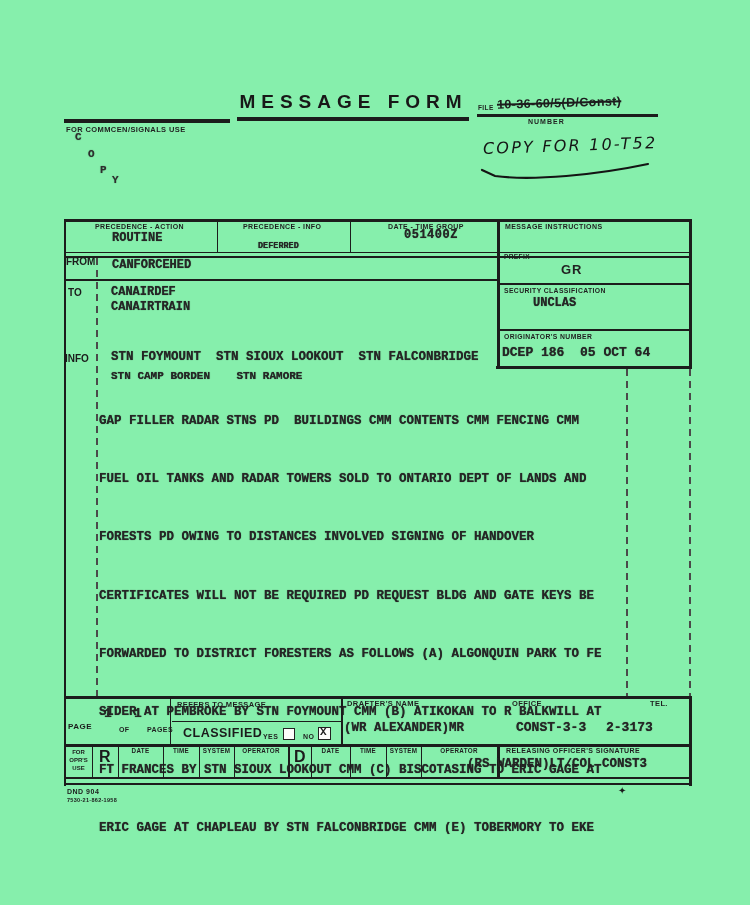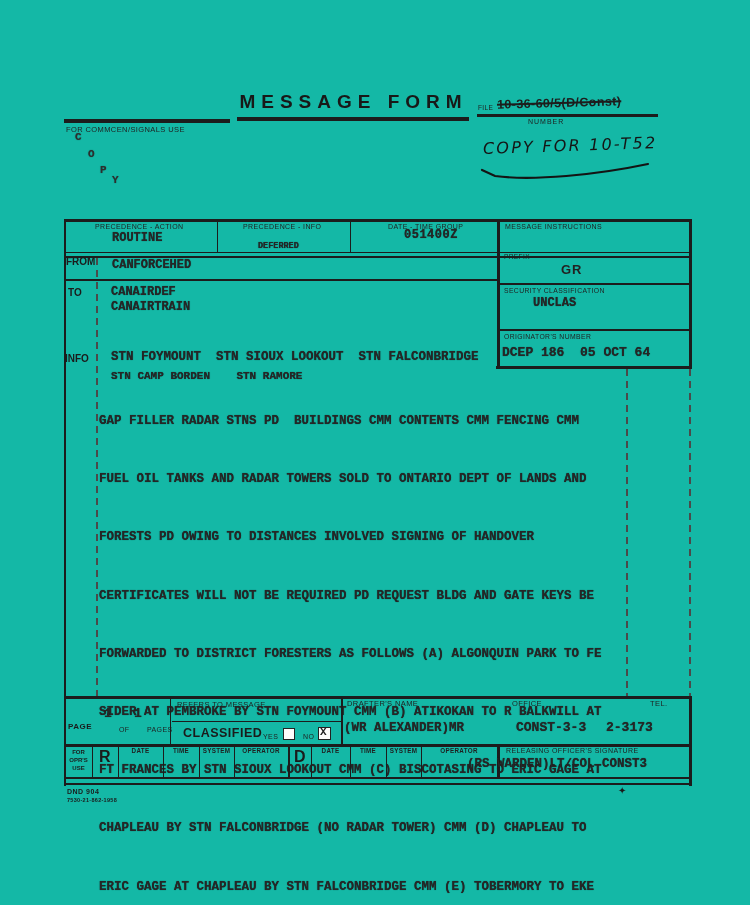--- a/index.html
+++ b/index.html
@@ -1,18 +1,18 @@
 <!DOCTYPE html>
 <html><head>
 <meta charset="utf-8">
 <style>
   html,body{margin:0;padding:0;background:#d8d8d8;}
-  #page{position:relative;width:750px;height:905px;background:#14b8a6;overflow:hidden;
+  #page{position:relative;width:750px;height:905px;background:#86efac;overflow:hidden;
         font-family:"Liberation Sans",sans-serif;color:#1b1b1b;}
-  .lbl{position:absolute;font-weight:normal;font-size:7px;letter-spacing:.4px;color:#1f1f1f;white-space:nowrap;}
+  .lbl{position:absolute;font-weight:bold;font-size:7px;letter-spacing:.4px;color:#1f1f1f;white-space:nowrap;}
   .typed{position:absolute;font-family:"Liberation Mono","DejaVu Sans Mono",monospace;font-weight:bold;
          color:#262626;white-space:pre;text-shadow:0 0 .8px rgba(10,10,10,.8);}
   .hl,.vl{position:absolute;background:#1c1c1c;}
   .dash{position:absolute;width:1.6px;
         background-image:repeating-linear-gradient(to bottom,#4a4a4a 0 7px,transparent 7px 12px);}
   .box{position:absolute;border:1.6px solid #222;background:#fdfdfb;}
   .collbl{position:absolute;top:747px;font-size:6.3px;font-weight:bold;letter-spacing:.3px;text-align:center;color:#1f1f1f;}
   .stamp{position:absolute;font-family:"Liberation Mono",monospace;font-weight:bold;font-size:11px;color:#2e2e2e;
          text-shadow:0 0 1px rgba(20,20,20,.6);}
   .hand{position:absolute;font-family:"DejaVu Sans",sans-serif;font-style:italic;font-weight:500;
@@ -93,21 +93,20 @@
 
   <div style="position:absolute;left:99px;top:378px;width:525px;font-family:'Liberation Mono','DejaVu Sans Mono',monospace;
               font-weight:bold;font-size:12.5px;color:#262626;white-space:pre;text-shadow:0 0 .8px rgba(10,10,10,.8);">
     <div class="bodyline">GAP FILLER RADAR STNS PD  BUILDINGS CMM CONTENTS CMM FENCING CMM</div>
     <div class="bodyline">FUEL OIL TANKS AND RADAR TOWERS SOLD TO ONTARIO DEPT OF LANDS AND</div>
     <div class="bodyline">FORESTS PD OWING TO DISTANCES INVOLVED SIGNING OF HANDOVER</div>
     <div class="bodyline">CERTIFICATES WILL NOT BE REQUIRED PD REQUEST BLDG AND GATE KEYS BE</div>
     <div class="bodyline">FORWARDED TO DISTRICT FORESTERS AS FOLLOWS (A) ALGONQUIN PARK TO FE</div>
     <div class="bodyline">SIDER AT PEMBROKE BY STN FOYMOUNT CMM (B) ATIKOKAN TO R BALKWILL AT</div>
     <div class="bodyline">FT FRANCES BY STN SIOUX LOOKOUT CMM (C) BISCOTASING TO ERIC GAGE AT</div>
-    <div class="bodyline">CHAPLEAU BY STN FALCONBRIDGE (NO RADAR TOWER) CMM (D) CHAPLEAU TO</div>
     <div class="bodyline">ERIC GAGE AT CHAPLEAU BY STN FALCONBRIDGE CMM (E) TOBERMORY TO EKE</div>
     
     
   </div>
 
   <div class="hl" style="left:64px;top:696px;width:628px;height:2.8px;"></div>
   <div class="vl" style="left:64px;top:696px;width:1.8px;height:90px;"></div>
   <div class="vl" style="left:689px;top:696px;width:2.5px;height:90px;"></div>
   <div class="vl" style="left:170px;top:698px;width:1.2px;height:46px;"></div>
   <div class="vl" style="left:341px;top:698px;width:2px;height:46px;"></div>

